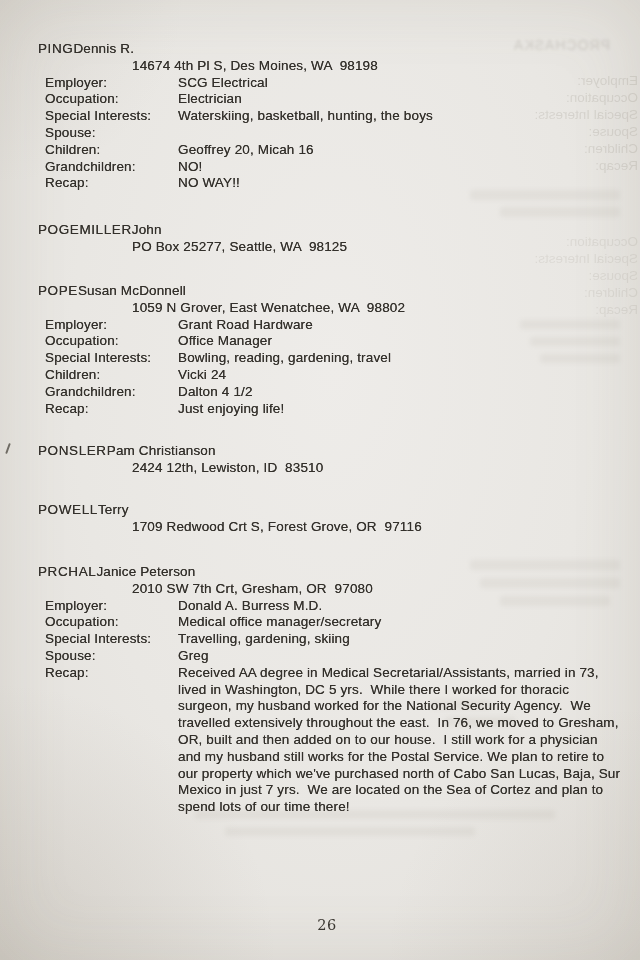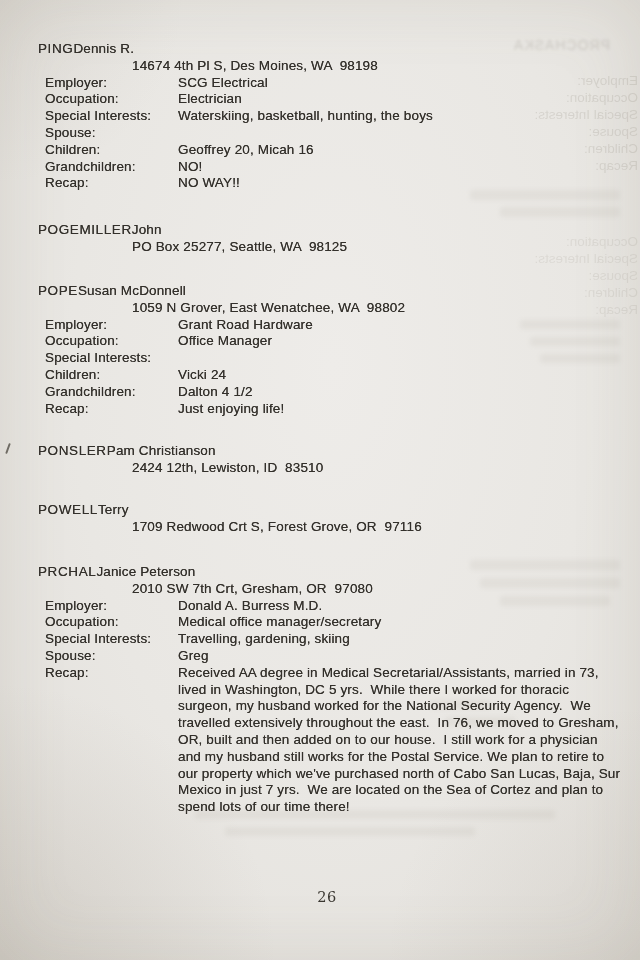--- a/index.html
+++ b/index.html
@@ -23,21 +23,21 @@
     font-size:13.5px;line-height:16.8px;letter-spacing:.15px;
   }
   .entry{position:absolute;left:38px;width:596px;}
   .nameline .surname{letter-spacing:.6px;}
   .nameline .given{margin-left:0;}
   .addr{padding-left:94px;white-space:pre-wrap;}
   .frow{display:flex;padding-left:7px;align-items:flex-start;}
   .lbl{flex:0 0 133px;width:133px;}
   .val{width:445px;max-width:445px;white-space:pre-wrap;}
   .pagenum{
-    position:absolute;top:889px;left:0;width:100%;text-align:center;
+    position:absolute;top:917px;left:0;width:100%;text-align:center;
     font-family:"DejaVu Serif",serif;font-size:14.5px;color:#3a3731;
     text-indent:14px;letter-spacing:.5px;
   }
   
   .ghost{
     position:absolute;transform:scaleX(-1);
     color:#6f6759;opacity:.15;filter:blur(.7px);
     font-size:13.5px;line-height:17px;text-align:left;
   }
   .ghost div{white-space:nowrap;}
@@ -140,20 +140,21 @@
   <div class="frow">
     <span class="lbl">Employer:</span>
     <span class="val">Grant Road Hardware</span>
   </div>
   <div class="frow">
     <span class="lbl">Occupation:</span>
     <span class="val">Office Manager</span>
   </div>
   <div class="frow">
     <span class="lbl">Special Interests:</span>
+    <span class="val">Bowling, reading, gardening, travel</span>
   </div>
   <div class="frow">
     <span class="lbl">Children:</span>
     <span class="val">Vicki 24</span>
   </div>
   <div class="frow">
     <span class="lbl">Grandchildren:</span>
     <span class="val">Dalton 4 1/2</span>
   </div>
   <div class="frow">

